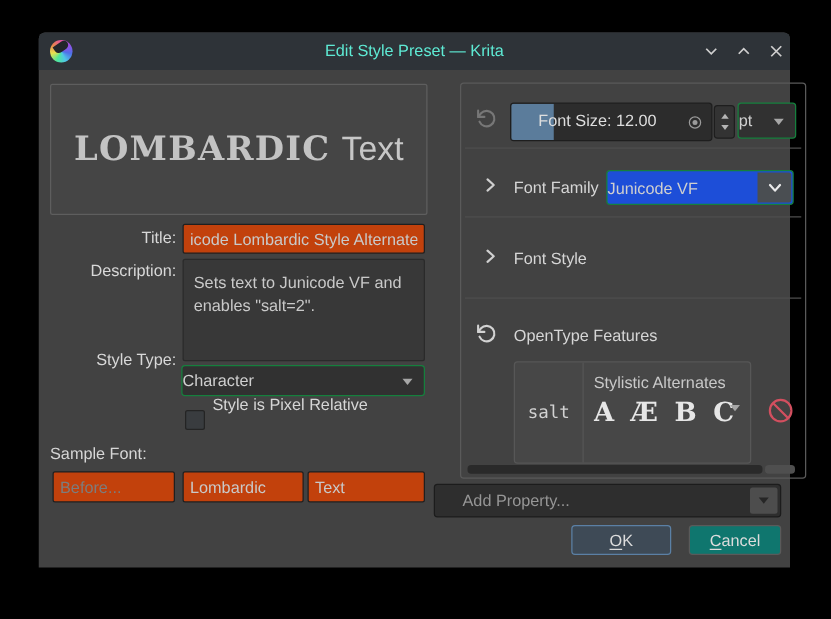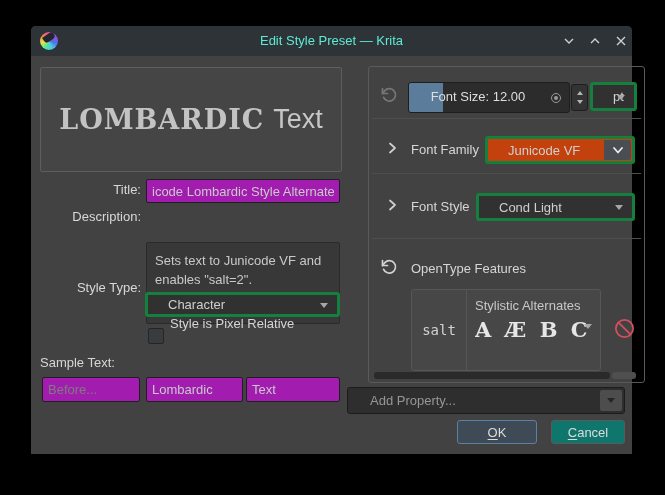--- a/index.html
+++ b/index.html
@@ -12,37 +12,37 @@
             border-radius:5px 5px 0 0;}
   .app-icon{position:absolute;left:9px;top:6px;width:18px;height:18px;border-radius:50%;
             background:conic-gradient(#e84fa0,#9a4fe8,#4f6fe8,#4fc6e8,#4fe89a,#e8e24f,#e8824f,#e84fa0);}
   .app-icon::after{content:"";position:absolute;left:3px;top:2px;width:12px;height:7px;
             background:#23262b;border-radius:0 6px 6px 6px;transform:rotate(-35deg);}
   .title-text{position:absolute;left:0;right:0;top:7px;text-align:center;color:#5eead4;}
   .win-btn{position:absolute;top:8px;width:16px;height:14px;}
   .win-btn svg{display:block;}
   
   .lbl{position:absolute;width:101px;left:9px;text-align:right;color:#d8d8d8;}
-  .field{position:absolute;background:#a21caf;border:1px solid #1f1f1f;border-radius:2px;
+  .field{position:absolute;background:#c2410c;border:1px solid #1f1f1f;border-radius:2px;
          color:#c9c9c9;font-family:"Liberation Sans",sans-serif;font-size:13px;box-sizing:border-box;}
   input.field{padding:0 5px;outline:none;}
   input.field::placeholder{color:#7d7d7d;opacity:1;}
-  .combo{position:absolute;background:#313131;border:3px solid #15803d;border-radius:3px;
-         box-sizing:border-box;color:#cfcfcf;display:flex;align-items:center;padding:0 20px;text-align:right;}
+  .combo{position:absolute;background:#313131;border:1px solid #15803d;border-radius:3px;
+         box-sizing:border-box;color:#cfcfcf;display:flex;align-items:center;padding:0 0;text-align:right;}
   .tri-down{width:0;height:0;border-left:4px solid transparent;border-right:4px solid transparent;
             border-top:5px solid #a7a7a7;}
   .combo .tri-down{position:absolute;right:9px;top:50%;margin-top:-2px;}
   .sep{position:absolute;height:1px;background:#4e4e4e;}
   
   .preview-box{position:absolute;left:9px;top:11px;width:300px;height:103px;background:#454545;
                border:1px solid #5e5e5e;border-radius:2px;display:flex;align-items:center;justify-content:center;}
   .preview-styled{font-family:"DejaVu Serif",serif;font-weight:bold;font-size:27px;color:#c3c3c3;letter-spacing:1px;}
   .preview-plain{font-family:"Liberation Sans",sans-serif;font-weight:normal;font-size:27px;color:#c7c7c7;margin-left:9px;}
   .desc-box{position:absolute;left:115px;top:151px;width:194px;height:82px;background:#383838;
-            border:1px solid #2a2a2a;border-radius:2px;color:#c9c9c9;padding:8px;box-sizing:border-box;line-height:19px;margin-top:35px;}
+            border:1px solid #2a2a2a;border-radius:2px;color:#c9c9c9;padding:8px;box-sizing:border-box;line-height:19px;}
   .checkbox{position:absolute;left:117px;top:272px;width:14px;height:14px;background:#393c3f;
             border:1px solid #242424;border-radius:2px;}
   
   .scrollarea{position:absolute;left:317px;top:10px;width:277px;height:317px;
               border:1px solid #5a5a5a;border-radius:3px;box-sizing:border-box;margin-left:20px;}
   .undo-ic{position:absolute;width:18px;height:18px;}
   .chev-right{position:absolute;width:14px;height:14px;}
   .spinbox{position:absolute;left:39px;top:15px;width:160px;height:29px;background:#2c2c2c;
            border:1px solid #1e1e1e;border-radius:3px;overflow:hidden;}
   .spin-fill{position:absolute;left:0;top:0;bottom:0;width:34px;background:#5b7c9b;}
@@ -122,21 +122,21 @@
 
       <div class="lbl" style="top:224px;">Style Type:</div>
       <div class="combo" style="left:114px;top:236px;width:195px;height:25px;">
         <span>Character</span>
         <span class="tri-down"></span>
       </div>
 
       <div class="checkbox"></div>
       <div style="position:absolute;left:139px;top:260px;">Style is Pixel Relative</div>
 
-      <div style="position:absolute;left:9px;top:299px;">Sample Text:</div>
+      <div style="position:absolute;left:9px;top:299px;">Sample Font:</div>
       <input class="field" style="left: 11px; top: 321px; width: 98px; height: 25px;" placeholder="Before...">
       <input class="field" style="left: 115px; top: 321px; width: 97px; height: 25px;" value="Lombardic">
       <input class="field" style="left: 215px; top: 321px; width: 94px; height: 25px;" value="Text">
 
       <div class="scrollarea">
 
         <span class="undo-ic" style="left:11px;top:18px;">
           <svg width="18" height="18" viewBox="0 0 18 18">
             <polyline points="2.5,3.5 2.5,8.5 7.5,8.5" fill="none" stroke="#777" stroke-width="1.7" stroke-linecap="round" stroke-linejoin="round"></polyline>
             <path d="M3.6 12.3 a6.2 6.2 0 1 0 1.2 -6.7 L2.5 8.5" fill="none" stroke="#777" stroke-width="1.7" stroke-linecap="round"></path>
@@ -157,41 +157,37 @@
         </div>
 
         <div class="sep" style="left:3px;right:3px;top:51px;"></div>
 
         <span class="chev-right" style="left:16px;top:74px;">
           <svg width="14" height="14" viewBox="0 0 14 14">
               <polyline points="5,2.5 10,7 5,11.5" fill="none" stroke="#cfcfcf" stroke-width="1.7" stroke-linecap="round" stroke-linejoin="round"></polyline>
             </svg>
         </span>
         <div style="position:absolute;left:42px;top:75px;">Font Family</div>
-        <div class="combo" style="left:116px;top:69px;width:150px;height:28px;background:#c2410c;">
+        <div class="combo" style="left:116px;top:69px;width:150px;height:28px;background:#1d4ed8;">
           <span>Junicode VF</span>
           <span class="ff-combo-btn">
             <svg width="14" height="14" viewBox="0 0 14 14">
                 <polyline points="3,5 7,9.5 11,5" fill="none" stroke="#eaeaea" stroke-width="1.8" stroke-linecap="round" stroke-linejoin="round"></polyline>
               </svg>
           </span>
         </div>
 
         <div class="sep" style="left:3px;right:3px;top:106px;"></div>
 
         <span class="chev-right" style="left:16px;top:131px;">
           <svg width="14" height="14" viewBox="0 0 14 14">
               <polyline points="5,2.5 10,7 5,11.5" fill="none" stroke="#cfcfcf" stroke-width="1.7" stroke-linecap="round" stroke-linejoin="round"></polyline>
             </svg>
         </span>
         <div style="position:absolute;left:42px;top:132px;">Font Style</div>
-        <div class="combo" style="left:107px;top:126px;width:159px;height:28px;">
-          <span>Cond Light</span>
-          <span class="tri-down"></span>
-        </div>
 
         <div class="sep" style="left:3px;right:3px;top:171px;"></div>
 
         <span class="undo-ic" style="left:11px;top:190px;">
           <svg width="18" height="18" viewBox="0 0 18 18">
             <polyline points="2.5,3.5 2.5,8.5 7.5,8.5" fill="none" stroke="#d2d2d2" stroke-width="1.7" stroke-linecap="round" stroke-linejoin="round"></polyline>
             <path d="M3.6 12.3 a6.2 6.2 0 1 0 1.2 -6.7 L2.5 8.5" fill="none" stroke="#d2d2d2" stroke-width="1.7" stroke-linecap="round"></path>
           </svg>
         </span>
         <div style="position:absolute;left:42px;top:194px;">OpenType Features</div>

